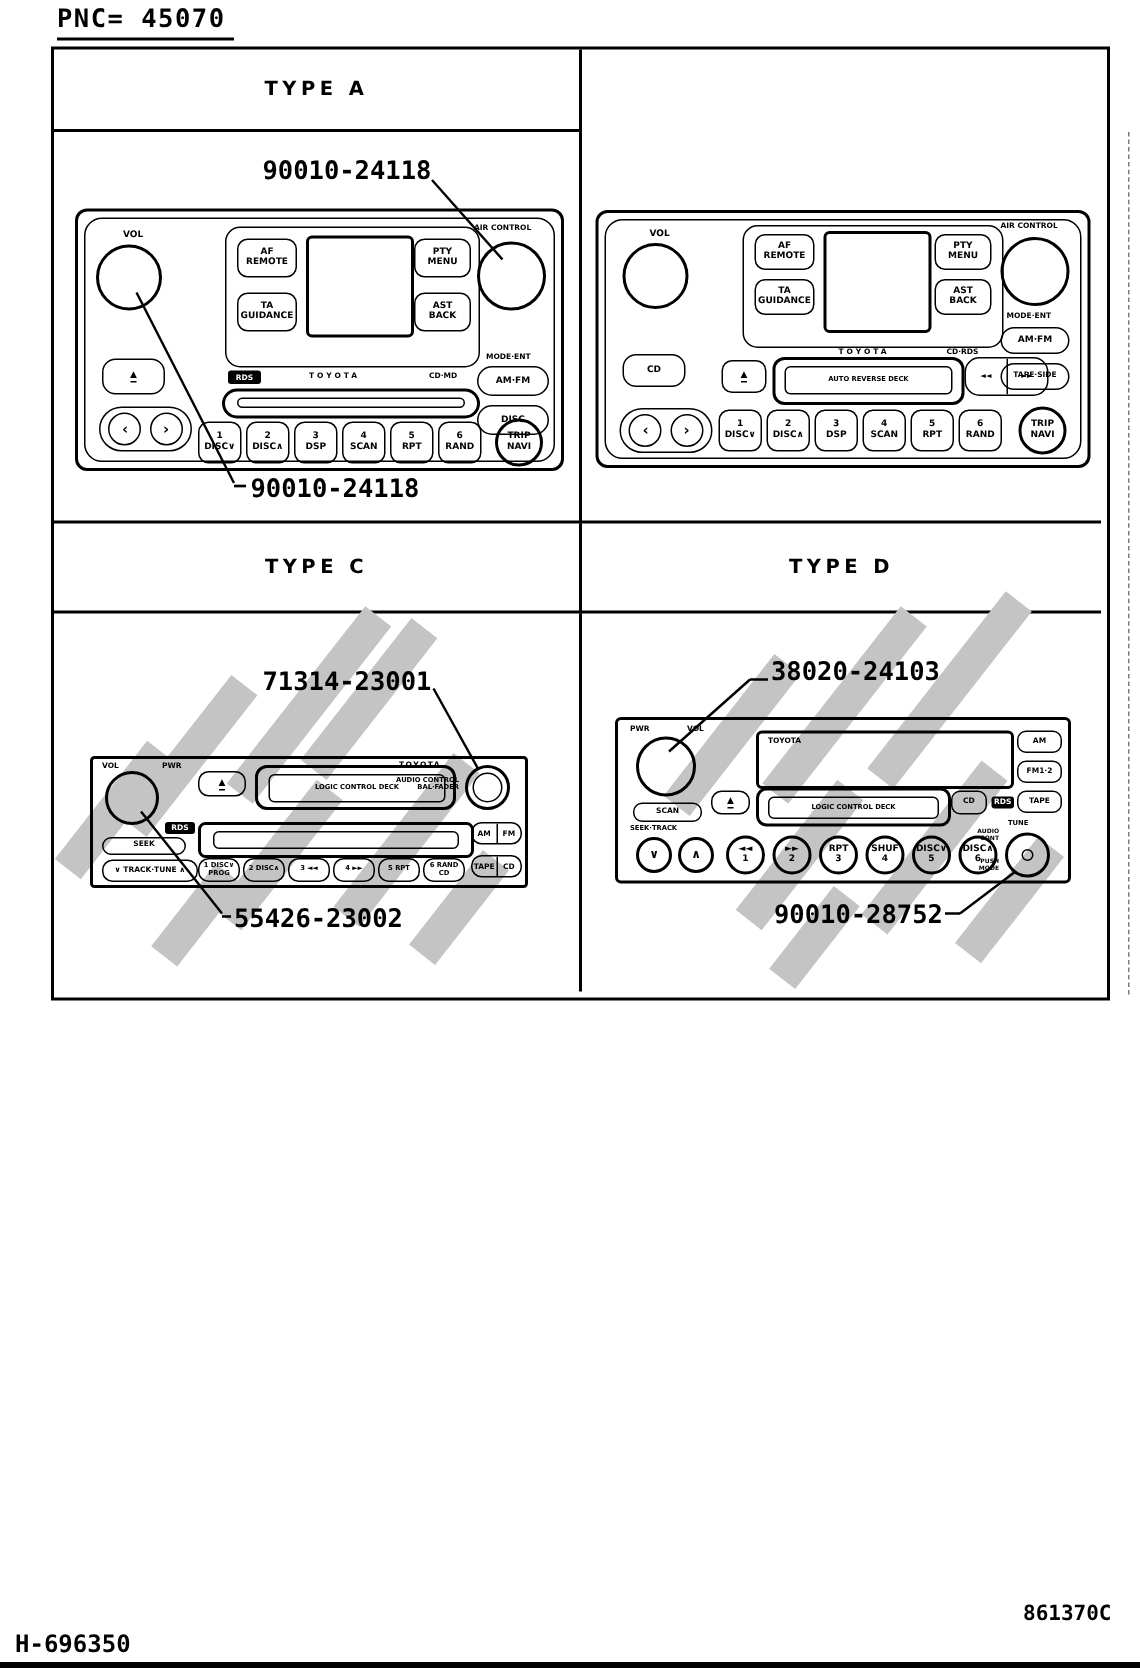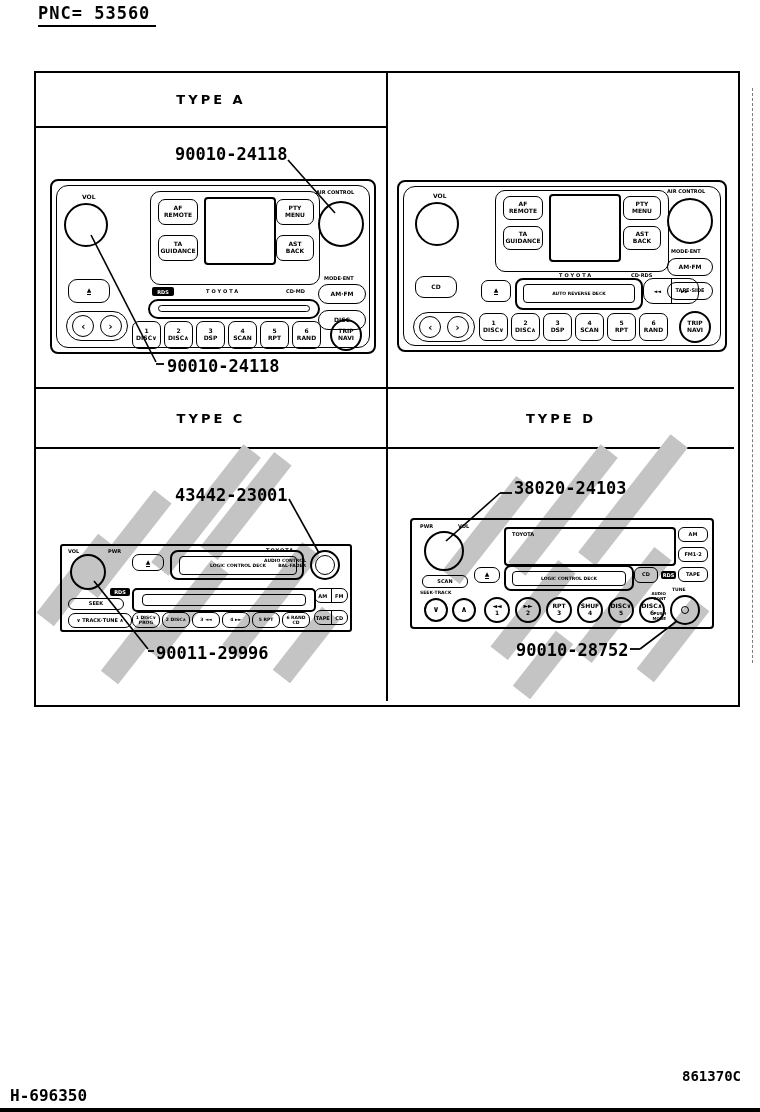--- a/index.html
+++ b/index.html
@@ -8,21 +8,21 @@
 
   
   .pnc{position:absolute;left:38px;top:3px;font:bold 17px "DejaVu Sans Mono",monospace;
        letter-spacing:1px;border-bottom:2.5px solid #000;padding:0 6px 2px 0;}
   .footerL{position:absolute;left:10px;top:1086px;font:bold 16px "DejaVu Sans Mono",monospace;}
   .footerR{position:absolute;left:682px;top:1068px;font:bold 14px "DejaVu Sans Mono",monospace;}
   .botrule{position:absolute;left:0;top:1108px;width:760px;height:4px;background:#000;}
   .edge{position:absolute;left:752px;top:88px;height:575px;border-left:1.5px dashed #444;opacity:.7;}
 
   
-  .grid{position:absolute;left:34px;top:31px;width:702px;height:632px;border:2px solid #000;margin-top:40px;}
+  .grid{position:absolute;left:34px;top:31px;width:702px;height:632px;border:2px solid #000;}
   .gcell{position:absolute;box-sizing:border-box;}
   .hdr{display:flex;align-items:center;justify-content:center;
        font:bold 13px "DejaVu Sans",sans-serif;letter-spacing:3px;}
   .br{border-right:2px solid #000;} .bb{border-bottom:2px solid #000;}
 
   
   .pn{position:absolute;z-index:3;font:bold 17px "DejaVu Sans Mono",monospace;white-space:nowrap;}
   .leads{position:absolute;left:0;top:0;width:100%;height:100%;z-index:2;pointer-events:none;}
 
   
@@ -55,21 +55,21 @@
          display:flex;align-items:center;justify-content:center;font:bold 10px "DejaVu Sans",sans-serif;}
   .split{position:absolute;box-sizing:border-box;display:flex;border:1.5px solid #000;border-radius:7px;overflow:hidden;}
   .split>span{flex:1;display:flex;align-items:center;justify-content:center;
               font:bold 5px "DejaVu Sans",sans-serif;}
   .split>span+span{border-left:1.5px solid #000;}
   .ej{display:inline-block;border-bottom:1.5px solid #000;line-height:1;padding-bottom:1px;font-size:6px;}
 </style>
 </head>
 <body>
 
-<div class="pnc">PNC= 53560</div>
+<div class="pnc">PNC= 45070</div>
 
 <div class="grid">
 
   <div class="gcell hdr br bb" style="left:0;top:0;width:352px;height:55px">TYPE A</div>
 
   <div class="gcell br bb" style="left:0;top:55px;width:352px;height:261px">
     <svg class="leads">
       <line x1="252" y1="32" x2="299" y2="85" stroke="#000" stroke-width="1.6"></line>
       <line x1="55" y1="107" x2="120" y2="234" stroke="#000" stroke-width="1.6"></line>
       <line x1="120" y1="236" x2="128" y2="236" stroke="#000" stroke-width="1.8"></line>
@@ -187,22 +187,22 @@
     <div class="wm" style="left:95px;top:150px;width:110px"></div>
     <div class="wm" style="left:170px;top:140px;width:130px"></div>
     <div class="wm" style="left:230px;top:185px;width:80px"></div>
     <div class="wm" style="left:60px;top:190px;width:70px"></div>
 
     <svg class="leads">
       <line x1="253" y1="50" x2="283" y2="104" stroke="#000" stroke-width="1.6"></line>
       <line x1="58" y1="132" x2="112" y2="200" stroke="#000" stroke-width="1.6"></line>
       <line x1="112" y1="202" x2="118" y2="202" stroke="#000" stroke-width="1.8"></line>
     </svg>
-    <div class="pn" style="left:139px;top:36px">43442-23001</div>
-    <div class="pn" style="left:120px;top:194px">90011-29996</div>
+    <div class="pn" style="left:139px;top:36px">71314-23001</div>
+    <div class="pn" style="left:120px;top:194px">55426-23002</div>
 
     <div class="face" style="left:24px;top:95px;width:288px;height:84px;border-radius:3px">
       <div class="lbl l5" style="left:6px;top:2px">VOL</div>
       <div class="lbl l5" style="left:46px;top:2px">PWR</div>
       <div class="knob" style="left:8px;top:8px;width:36px;height:36px"></div>
       <div class="badge" style="left:48px;top:42px;width:20px;height:8px">RDS</div>
       <div class="btn f5" style="left:6px;top:52px;width:56px;height:12px;border-radius:6px">SEEK</div>
       <div class="btn f5" style="left:6px;top:67px;width:64px;height:15px">∨ TRACK·TUNE ∧</div>
       <div class="btn" style="left:70px;top:8px;width:32px;height:17px"><span class="ej">▲</span></div>
       <div class="slot" style="left:108px;top:4px;width:130px;height:26px;border-radius:8px">

